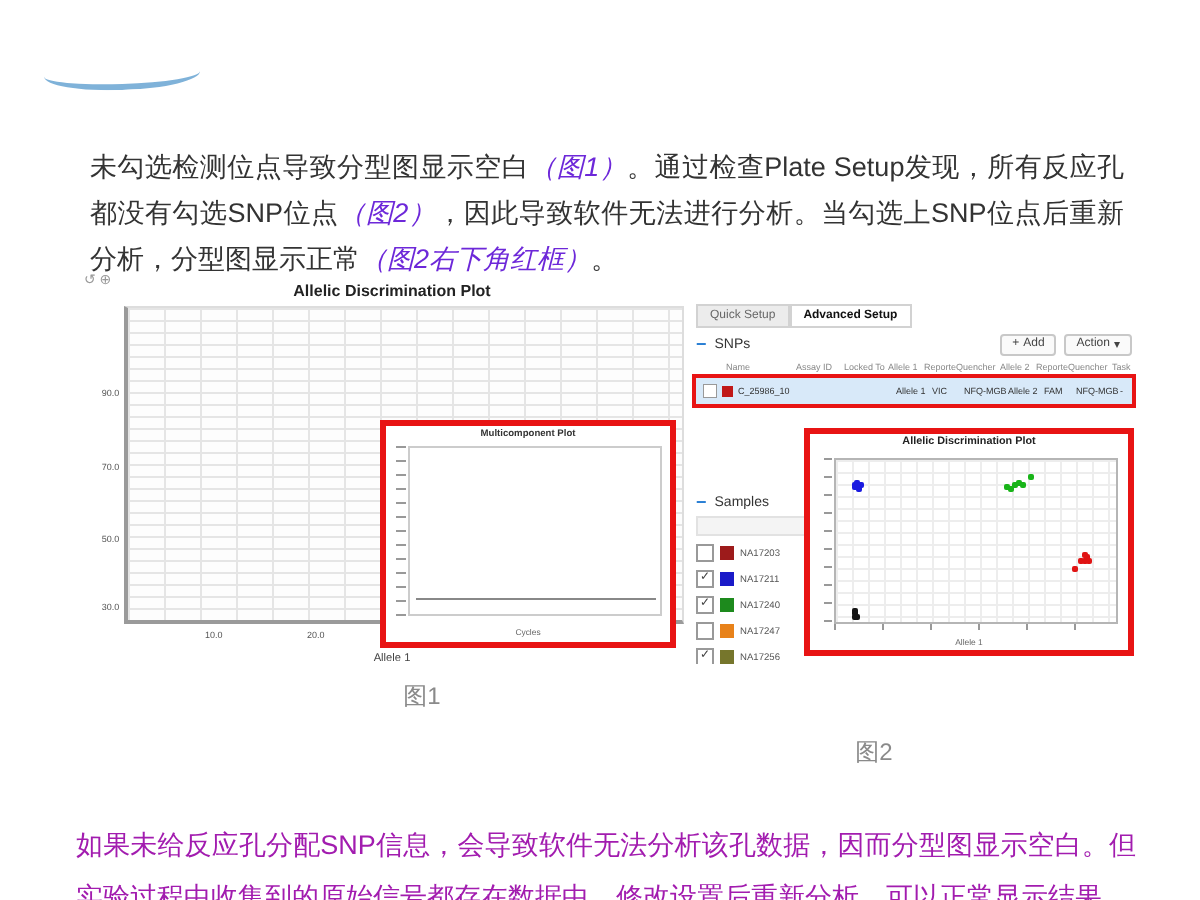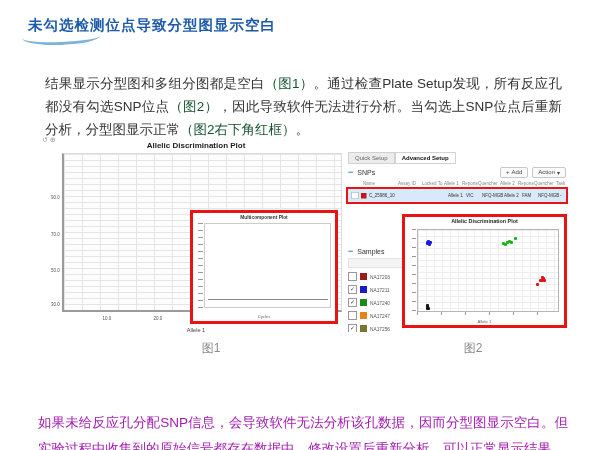--- a/index.html
+++ b/index.html
@@ -11,21 +11,21 @@
   .badge{position:relative;z-index:2;background:linear-gradient(#eaf5fc,#bfddf0);
          border:2px solid #2f79bc;border-radius:11px;padding:1px 10px 2px;
          font-size:12.5px;font-weight:bold;color:#174f9a;box-shadow:0 1px 1px rgba(0,0,0,.15);}
   .swoosh{position:absolute;left:-6px;top:13px;width:78px;height:13px;z-index:1;
           border-bottom:3px solid #7fb2d9;border-radius:50%;transform:rotate(-2deg);}
   .hdr-title{font-size:14.5px;font-weight:bold;color:#1d5aa9;letter-spacing:1px;}
 
   
   .intro{position:absolute;left:45px;top:58px;width:517px;font-size:13.5px;color:#333;
          line-height:23px;text-align:justify;}
-  .ref{color:#14532d;}
+  .ref{color:#6d28d9;font-style:italic;}
   .concl{position:absolute;left:38px;top:396px;width:530px;font-size:13.5px;color:#a21caf;
          line-height:26px;text-align:justify;}
 
   
   .fig1{position:absolute;left:48px;top:140px;width:296px;height:196px;background:#fff;}
   .f1-tools{position:absolute;left:-6px;top:-4px;font-size:7px;color:#999;}
   .f1-title{position:absolute;left:0;right:0;top:1px;text-align:center;font-size:8px;
             font-weight:bold;color:#222;}
   .f1-plot{position:absolute;left:14px;top:13px;right:2px;bottom:24px;
            border-left:2px solid #9a9a9a;border-bottom:2px solid #9a9a9a;
@@ -46,21 +46,21 @@
             font-weight:bold;color:#333;white-space:nowrap;}
   .mc-inner{position:absolute;left:11px;right:4px;top:10px;bottom:13px;border:1px solid #ccc;background:#fff;}
   .mc-yaxis{position:absolute;left:5px;top:10px;bottom:13px;width:5px;
             background:repeating-linear-gradient(to bottom,#999 0 1px,transparent 1px 7px);}
   .mc-base{position:absolute;left:2%;right:2%;bottom:9%;border-top:1px solid #888;}
   .mc-xlabel{position:absolute;left:0;right:0;bottom:1px;text-align:center;font-size:6px;
              transform:scale(.7);color:#666;}
 
   .cap{position:absolute;top:340px;text-align:center;color:#8a8a8a;font-size:12px;}
   .cap1{left:63px;width:296px;}
-  .cap2{left:362px;width:222px;}
+  .cap2{left:326px;width:222px;margin-top:28px;}
 
   
   .fig2{position:absolute;left:346px;top:150px;width:222px;height:182px;background:#fff;overflow:hidden;}
   .f2-tabs{position:absolute;left:2px;top:2px;display:flex;}
   .f2-tab{font-size:6px;padding:2px 6px;background:#ececec;border:1px solid #d2d2d2;color:#666;}
   .f2-tab.active{background:#fff;font-weight:bold;color:#111;}
   .f2-sec{position:absolute;left:2px;right:2px;top:15px;height:14px;display:flex;align-items:center;}
   .f2-minus{color:#2a7fd4;font-size:9px;margin-right:4px;font-weight:bold;}
   .f2-sec-title{font-size:7px;color:#333;}
   .f2-btns{margin-left:auto;display:flex;gap:4px;}
@@ -100,24 +100,23 @@
               background:repeating-linear-gradient(to right,#999 0 1px,transparent 1px 24px);}
   .ad2-xlabel{position:absolute;left:0;right:0;bottom:0;text-align:center;font-size:6px;
               transform:scale(.7);color:#666;}
   .dot{position:absolute;width:3px;height:3px;border-radius:1px;}
 </style>
 </head>
 <body>
 
 <div class="hdr">
   <span class="swoosh"></span>
-  <span class="hdr-title">未勾选检测位点导致分型图显示空白</span>
 </div>
 
-<p class="intro"><span>结果显示分型图和多组分图都是空白</span><span class="ref">（图1）</span><span>。通过检查Plate Setup发现，所有反应孔都没有勾选SNP位点</span><span class="ref">（图2）</span><span>，因此导致软件无法进行分析。当勾选上SNP位点后重新分析，分型图显示正常</span><span class="ref">（图2右下角红框）</span><span>。</span></p>
+<p class="intro"><span>未勾选检测位点导致分型图显示空白</span><span class="ref">（图1）</span><span>。通过检查Plate Setup发现，所有反应孔都没有勾选SNP位点</span><span class="ref">（图2）</span><span>，因此导致软件无法进行分析。当勾选上SNP位点后重新分析，分型图显示正常</span><span class="ref">（图2右下角红框）</span><span>。</span></p>
 
 <div class="fig1">
   <span class="f1-tools">↺ ⊕</span>
   <div class="f1-title">Allelic Discrimination Plot</div>
   <div class="f1-plot"></div>
   <div class="f1-yticks" id="f1-yticks">
       <span class="f1-ytick" style="top: 26%;">90.0</span>
       <span class="f1-ytick" style="top: 49%;">70.0</span>
       <span class="f1-ytick" style="top: 72%;">50.0</span>
       <span class="f1-ytick" style="top: 93%;">30.0</span>

